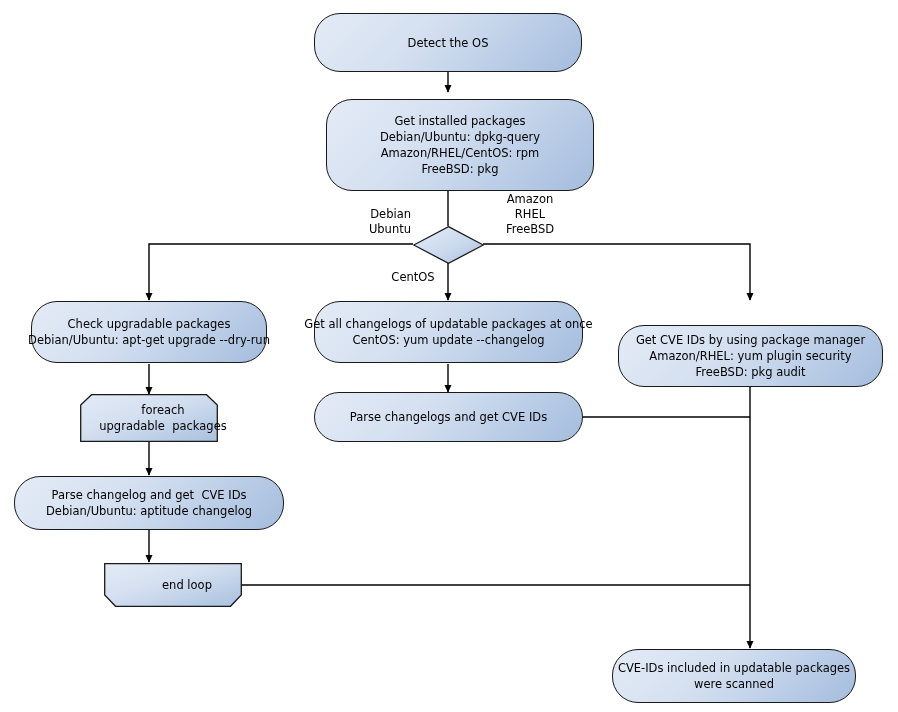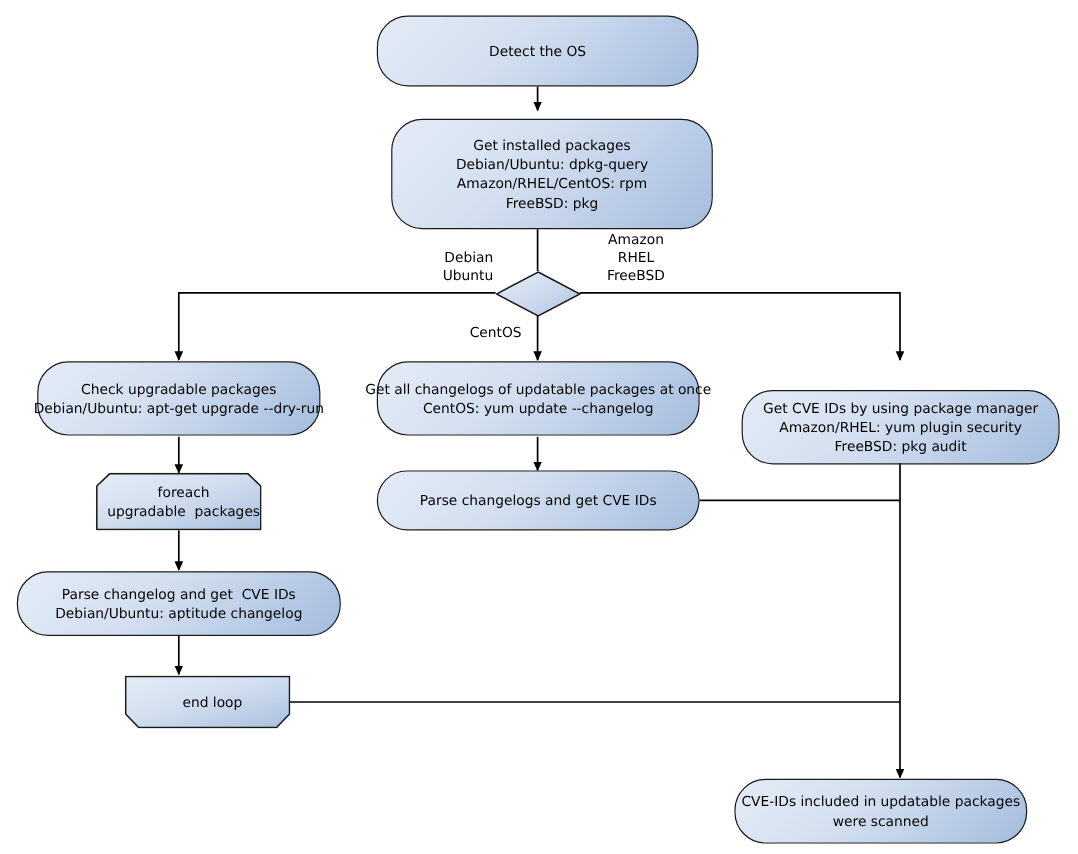--- a/index.html
+++ b/index.html
@@ -47,21 +47,21 @@
   .diamond-wrap {
     position: absolute;
     z-index: 2;
   }
   .loop-start, .loop-end {
     position: absolute;
     z-index: 2;
   }
   .loop-start .lbl, .loop-end .lbl {
     position: absolute;
-    left: 4px;
+    left: 14px;
     top: 0;
     width: 100%;
     height: 100%;
     display: flex;
     align-items: center;
     justify-content: center;
     text-align: center;
     font-size: 11.5px;
     line-height: 16px;
     white-space: pre;

